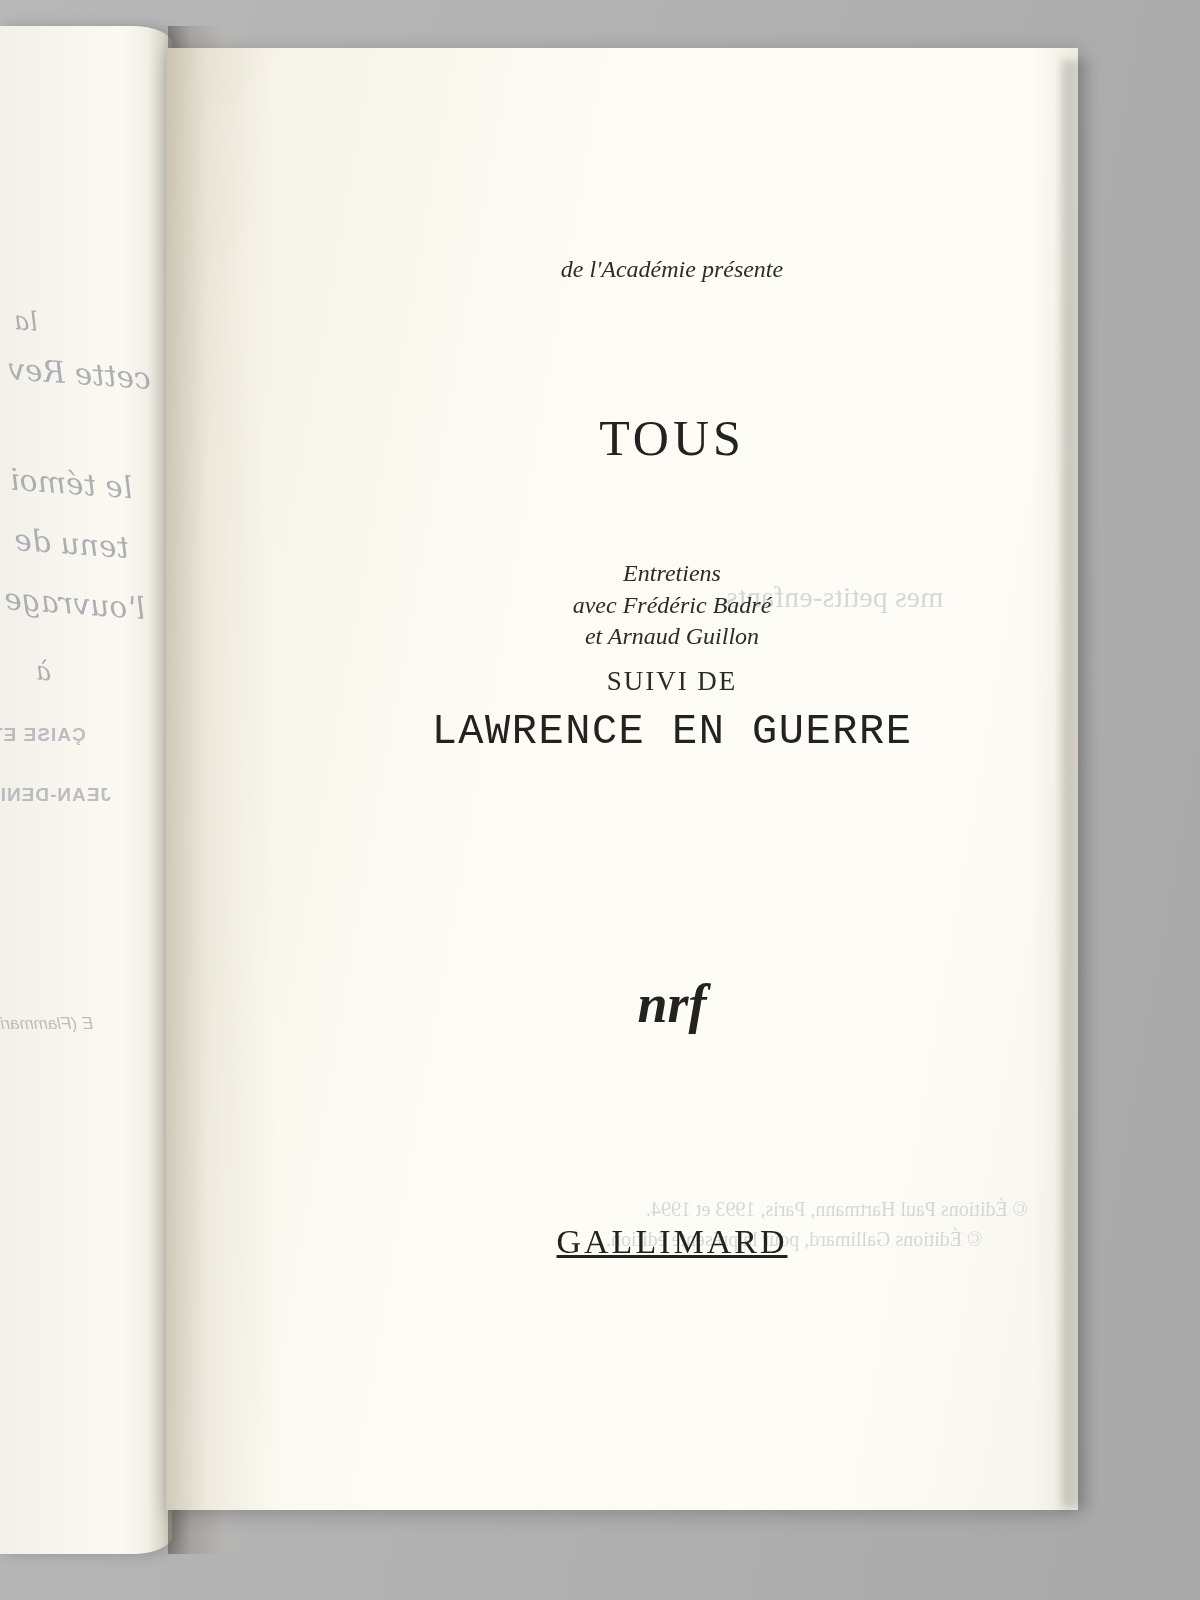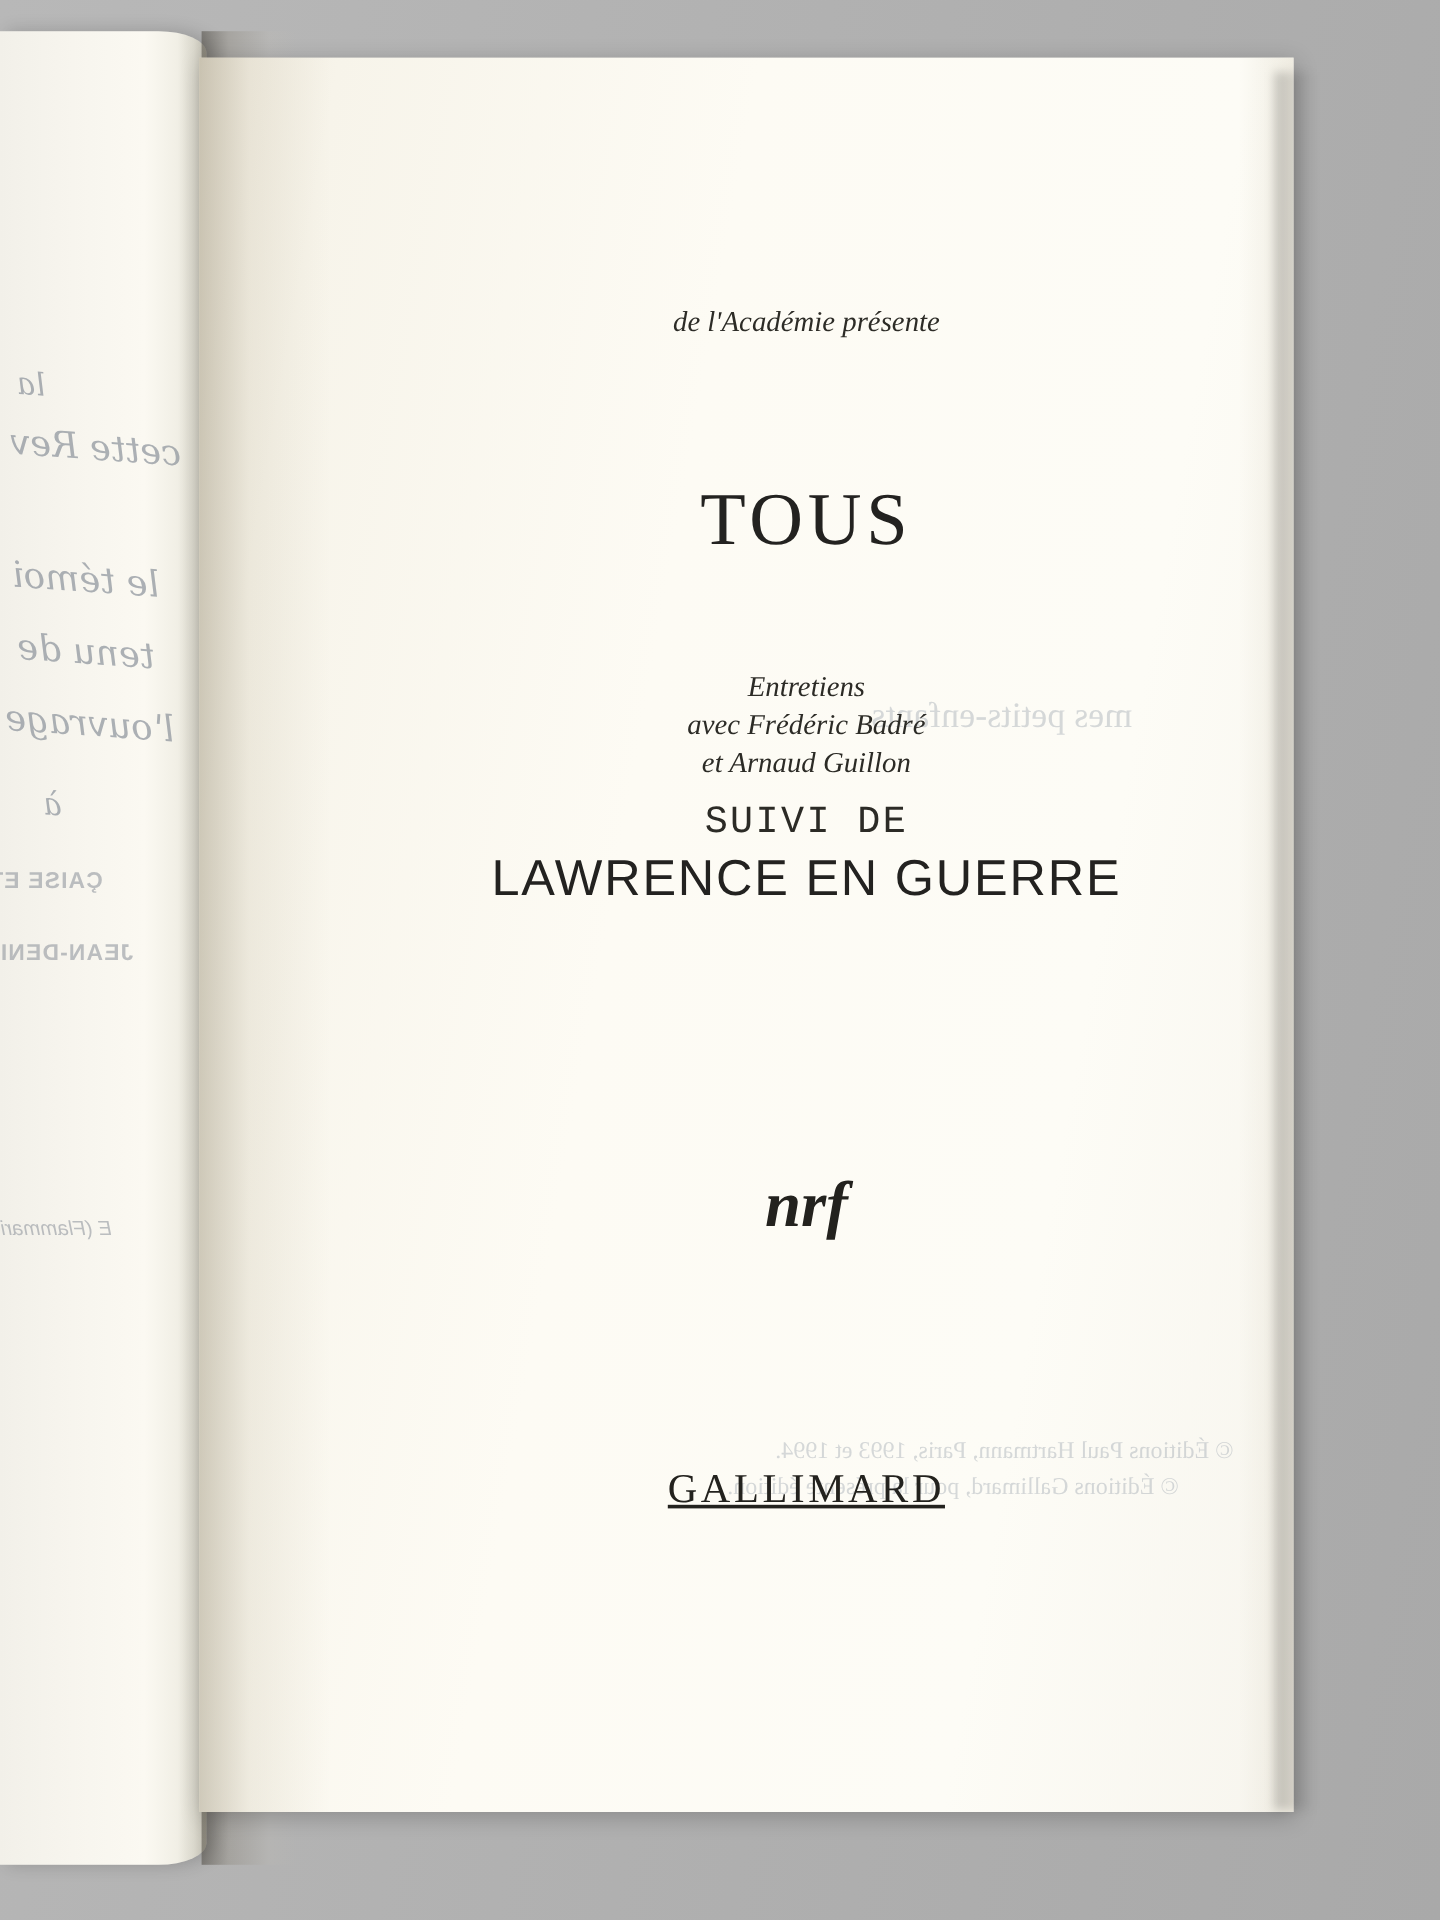--- a/index.html
+++ b/index.html
@@ -127,22 +127,22 @@
     left: 110px; right: 10px;
     top: 208px;
     font-size: 24px;
     font-style: italic;
     font-family: "Liberation Serif", serif;
     color: #2d2c27;
   }
   .title-line1 {
     position: absolute;
     left: 110px; right: 10px;
-    top: 350px;
-    font-size: 62px;
+    top: 361px;
+    font-size: 50px;
     letter-spacing: 4px;
     font-family: "Liberation Serif", serif;
     color: #232220;
   }
   .title-line2 {
     position: absolute;
     left: 110px; right: 10px;
     top: 420px;
     font-size: 62px;
     letter-spacing: 4px;
@@ -156,33 +156,33 @@
     font-size: 24px;
     font-style: italic;
     line-height: 1.32;
     font-family: "Liberation Serif", serif;
     color: #2c2b26;
   }
   .suivi {
     position: absolute;
     left: 110px; right: 10px;
     top: 618px;
-    font-size: 32px;
+    font-size: 27px;
     letter-spacing: 2px;
     font-variant: small-caps;
-    font-family: Liberation Mono, monospace;
+    font-family: Liberation Serif, serif;
     color: #2c2b26;
   }
   .title-second {
     position: absolute;
     left: 110px; right: 10px;
     top: 660px;
     font-size: 42px;
     letter-spacing: 1.5px;
-    font-family: Liberation Sans, sans-serif;
+    font-family: Liberation Mono, monospace;
     color: #232220;
     text-align: center;
   }
   .nrf {
     position: absolute;
     left: 110px; right: 10px;
     top: 925px;
     font-size: 54px;
     font-style: italic;
     font-family: "Liberation Serif", serif;

